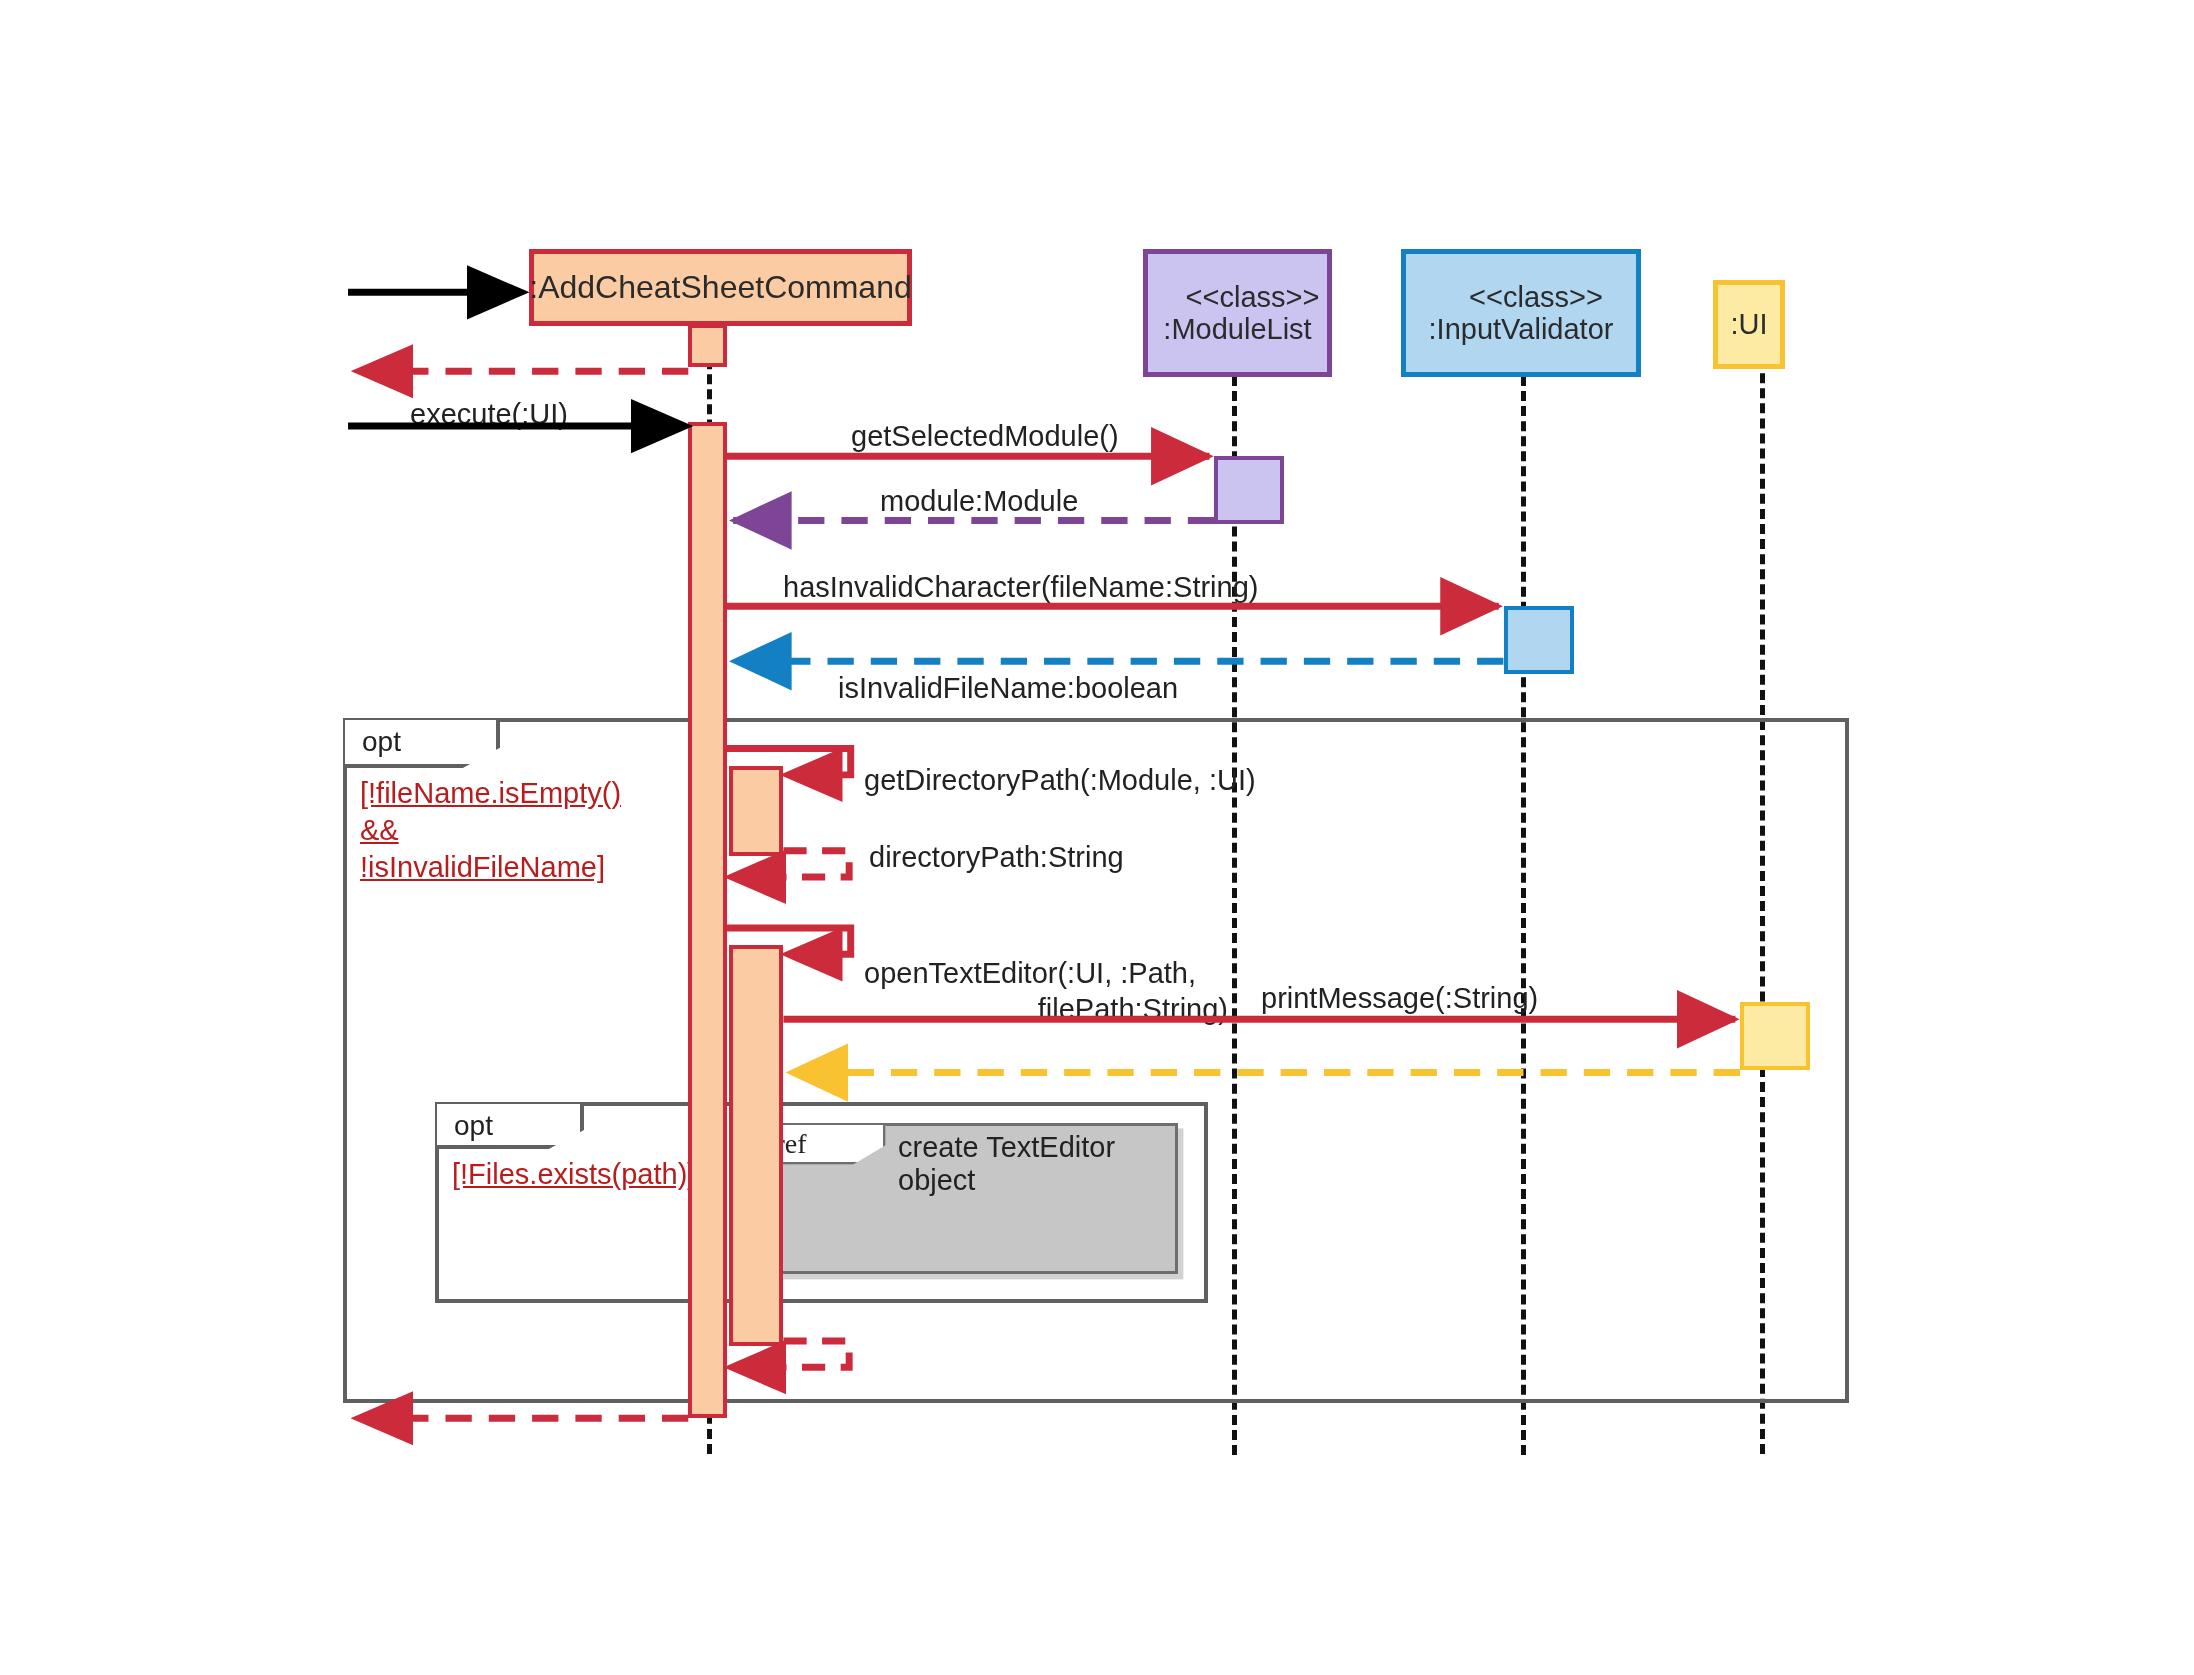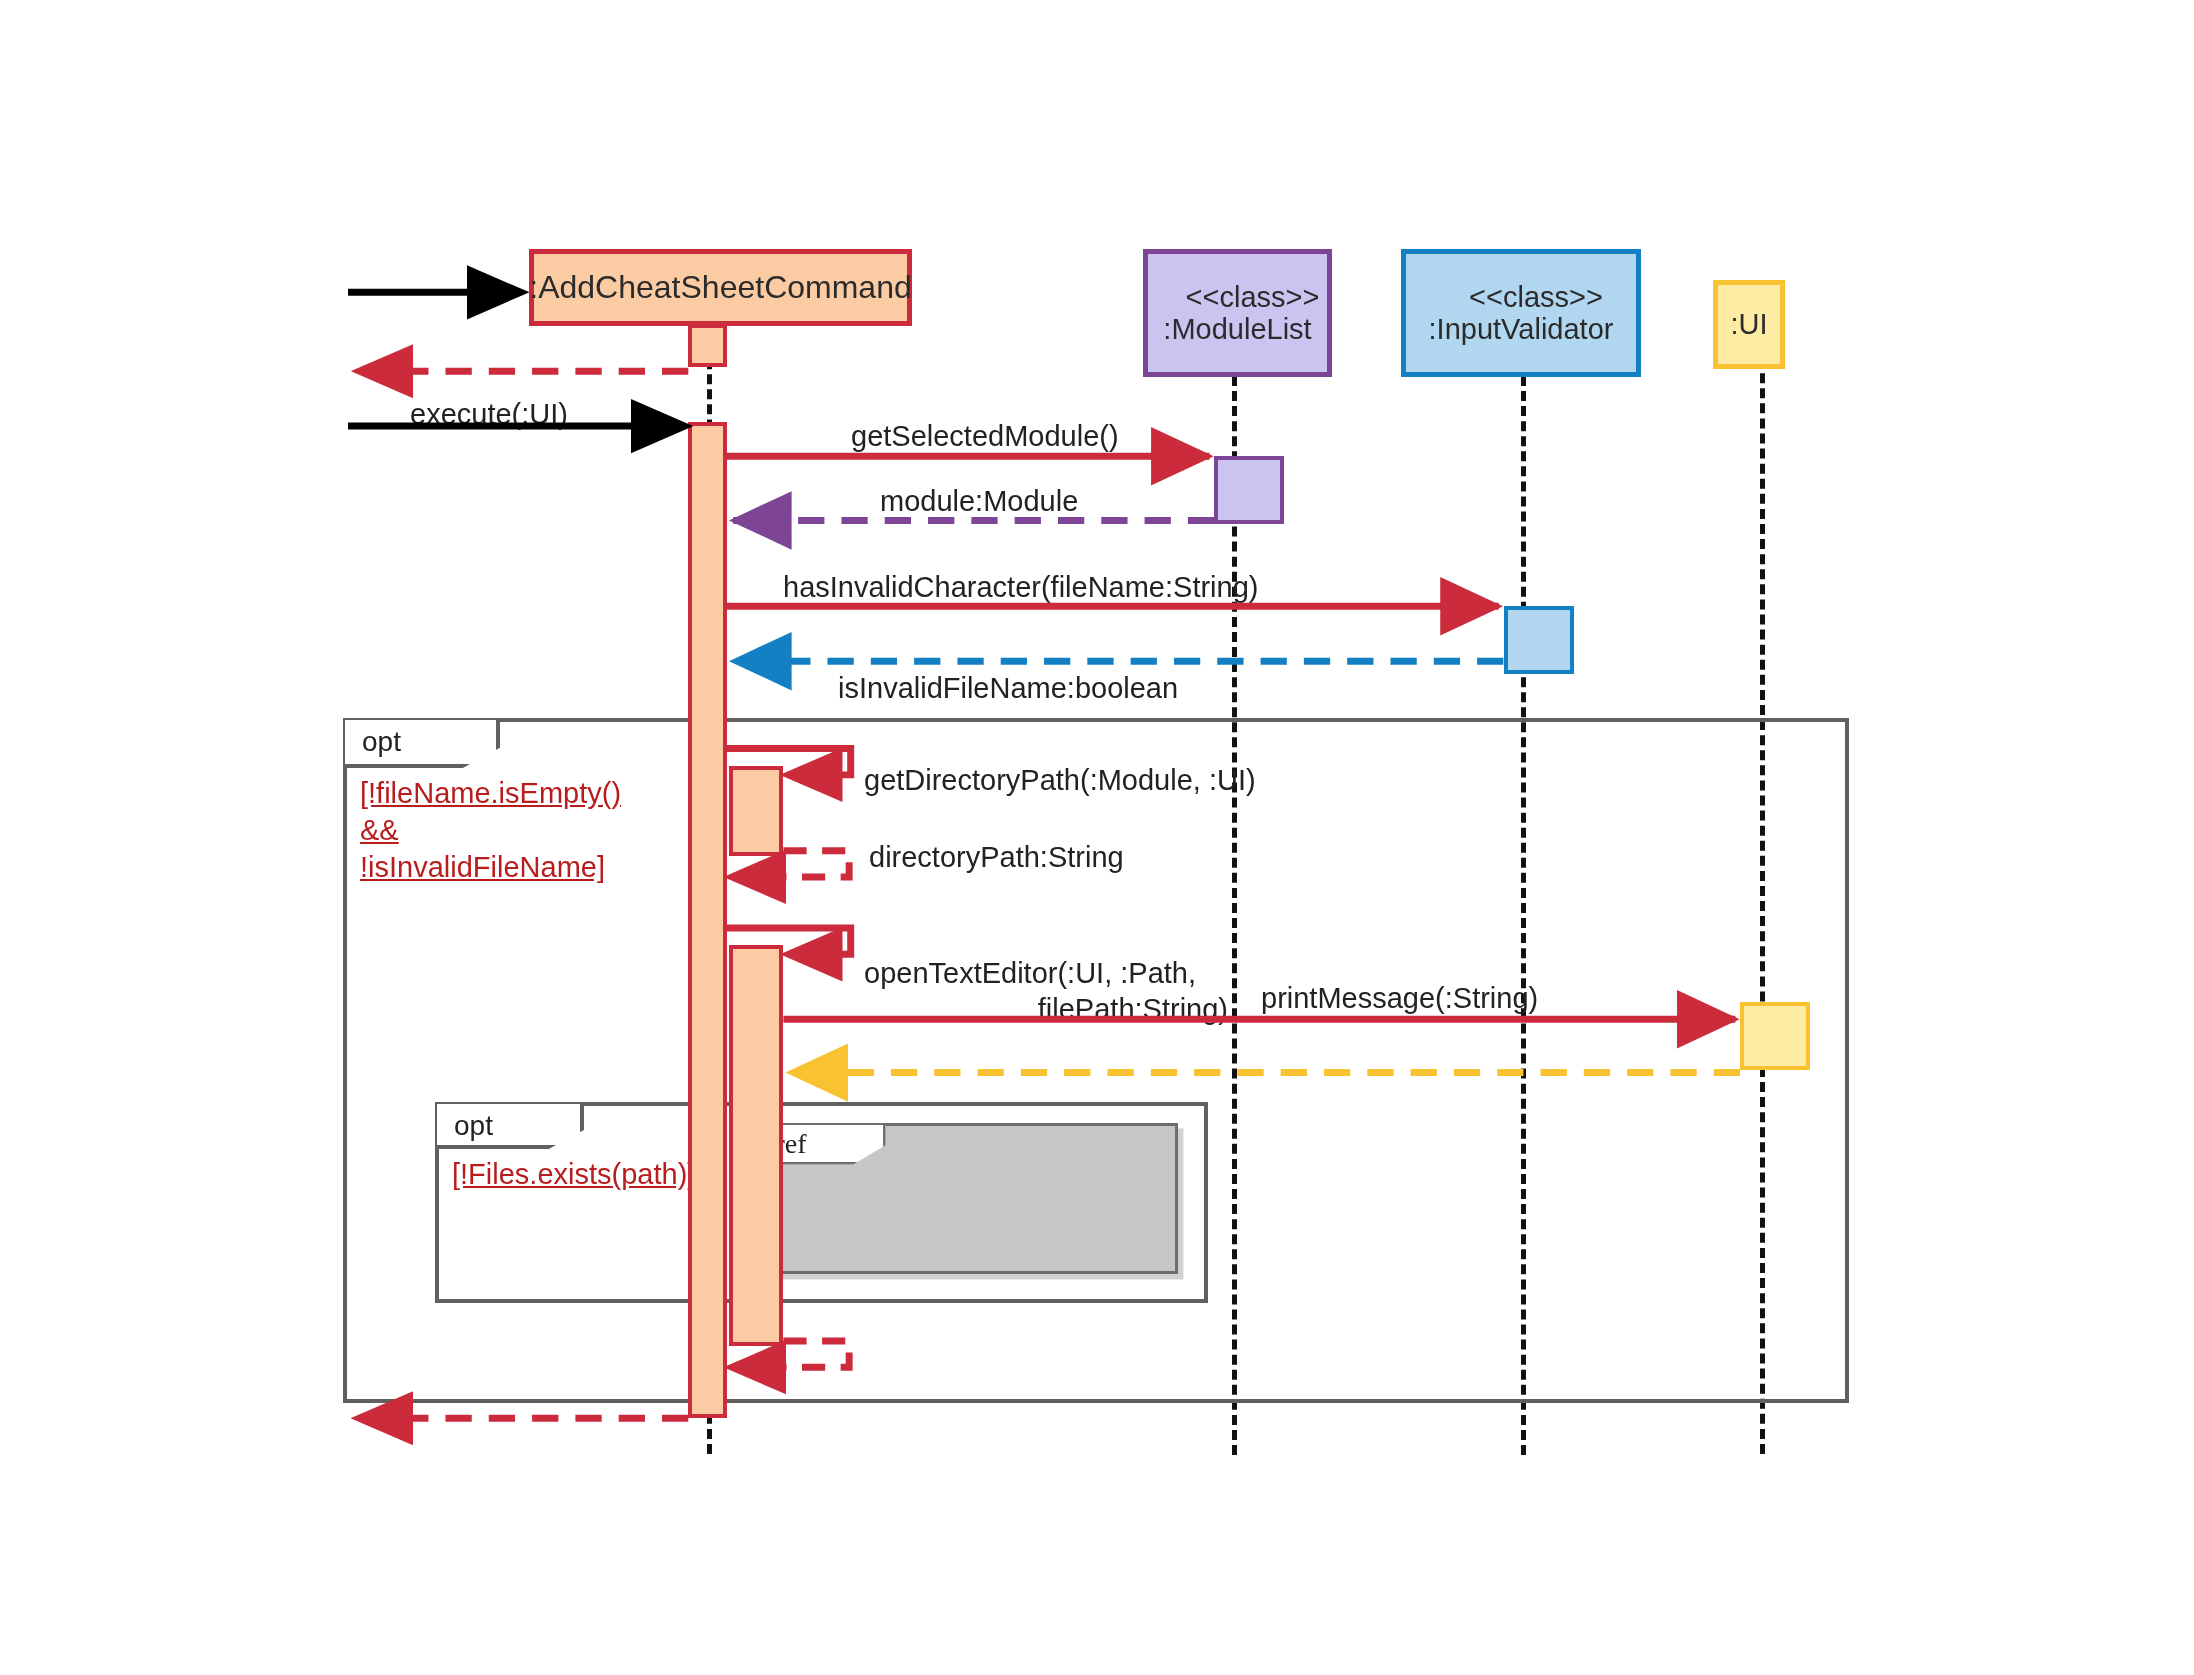--- a/index.html
+++ b/index.html
@@ -162,20 +162,21 @@
   <div class="frag" data-name="fragment-opt-inner" style="left:435px; top:1102px; width:773px; height:201px;"></div>
   <div class="frag-tab" data-name="fragment-opt-inner-tab" style="left:437px; top:1104px; width:147px; height:45px;">
     <span data-name="fragment-opt-inner-operator">opt</span>
   </div>
   <div class="guard" data-name="fragment-opt-inner-guard" style="left:452px; top:1156px; width:433px;"><span data-name="guard-inner-line">[!Files.exists(path)]</span></div>
 
   <div class="refbox" data-name="interaction-use-ref" style="left:760px; top:1123px; width:418px; height:151px;">
     <div class="ref-tab" data-name="ref-tab" style="width:124px; height:40px;">
       <span data-name="ref-operator">ref</span>
     </div>
+    <div class="ref-title" data-name="ref-title" style="left:135px; top:4.6px;">create TextEditor object</div>
   </div>
 
   <div class="act" data-name="activation-command-create" style="left:688px; top:324px; width:39px; height:43px;"></div>
 
   <div class="act" data-name="activation-command-execute" style="left:688px; top:422px; width:39px; height:996px;"></div>
 
   <div class="act" data-name="activation-command-getdirectorypath" style="left:729px; top:766px; width:54px; height:90px;"></div>
 
   <div class="act" data-name="activation-command-opentexteditor" style="left:729px; top:945px; width:54px; height:401px;"></div>
 

